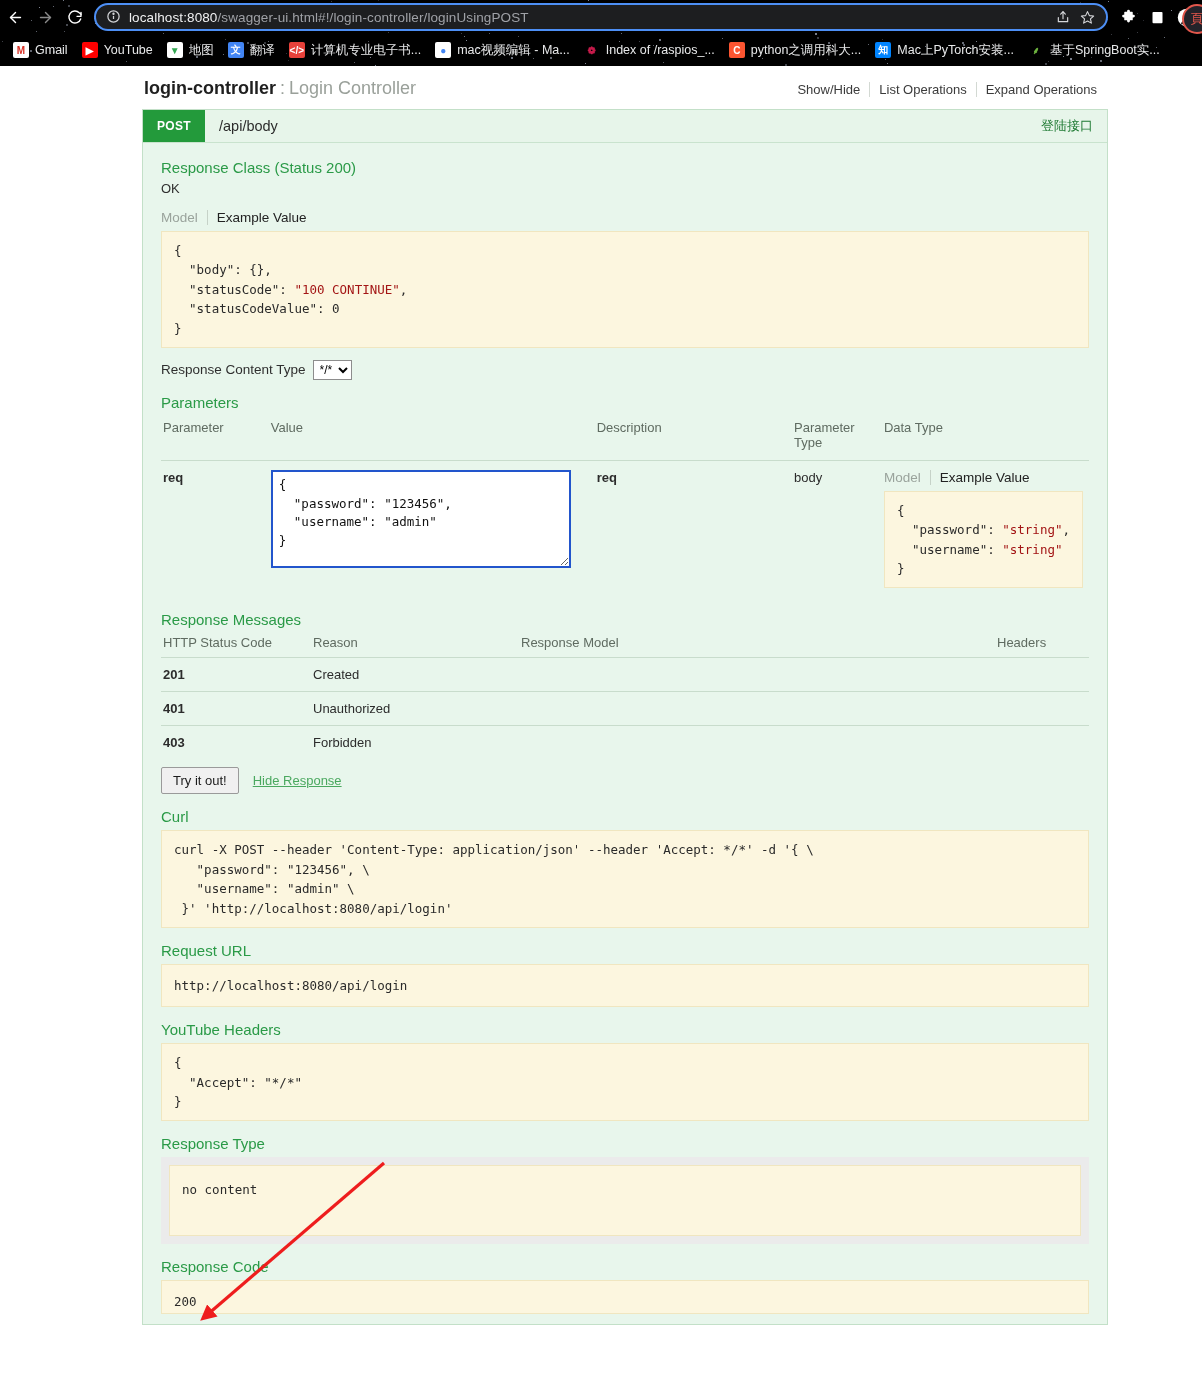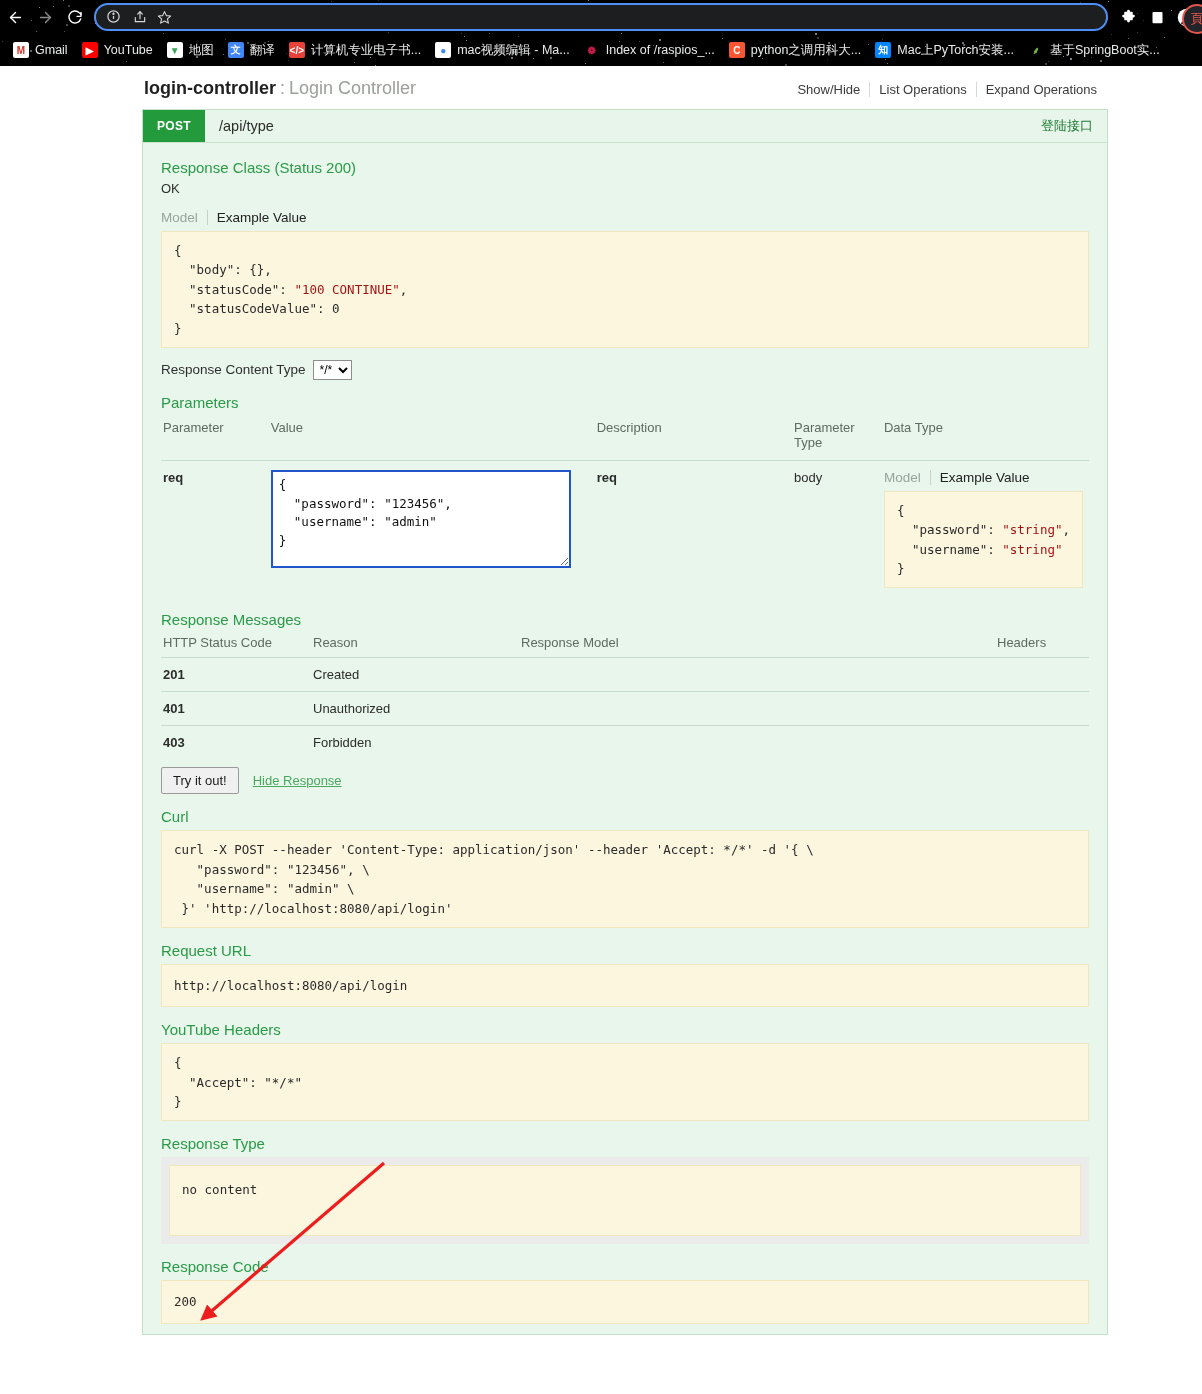--- a/index.html
+++ b/index.html
@@ -458,20 +458,21 @@
     </div>
 
     <div class="omnibox">
       <div class="omni-info">
         <svg width="15" height="15" viewBox="0 0 24 24" fill="none" stroke="currentColor" stroke-width="2">
             <circle cx="12" cy="12" r="9"></circle>
             <line x1="12" y1="11" x2="12" y2="16"></line>
             <circle cx="12" cy="7.6" r="0.9" fill="currentColor"></circle>
           </svg>
       </div>
+      <div class="url-text"><span class="host">localhost:8080</span><span>/swagger-ui.html#!/login-controller/loginUsingPOST</span></div>
       <div class="omni-actions">
         <div class="omni-icon">
           <svg width="14" height="14" viewBox="0 0 24 24" fill="none" stroke="currentColor" stroke-width="2" stroke-linecap="round" stroke-linejoin="round">
               <path d="M4 13v7h16v-7"></path>
               <polyline points="8 7 12 3 16 7"></polyline>
               <line x1="12" y1="3" x2="12" y2="15"></line>
             </svg>
         </div>
         <div class="omni-icon">
           <svg width="15" height="15" viewBox="0 0 24 24" fill="none" stroke="currentColor" stroke-width="1.8" stroke-linejoin="round">
@@ -557,21 +558,21 @@
       <div class="res-options">
         <a href="#">Show/Hide</a>
         <a href="#">List Operations</a>
         <a href="#">Expand Operations</a>
       </div>
     </div>
 
     <div class="operation">
       <div class="op-head">
         <div class="op-method">POST</div>
-        <div class="op-path">/api/type</div>
+        <div class="op-path">/api/body</div>
         <div class="op-desc">登陆接口</div>
       </div>
 
       <div class="op-body">
 
         <h4 class="section first">Response Class (Status 200)</h4>
         <p class="plain">OK</p>
 
         <div class="tabs">
           <span class="tab">Model</span>
@@ -681,21 +682,21 @@
         <div class="code-box">{
   "Accept": "*/*"
 }</div>
 
         <h4 class="section">Response Type</h4>
         <div class="resp-body-wrap">
           <div class="code-box">no content</div>
         </div>
 
         <h4 class="section">Response Code</h4>
-        <div class="code-box" style="padding-top:11px;padding-bottom:11px">200</div>
+        <div class="code-box" style="padding-top:11px;padding-bottom:1px">200</div>
 
       </div>
     </div>
   </div>
 
   <svg class="arrow-layer" viewBox="0 0 1202 1328">
     <defs>
       <marker id="arrowhead" markerWidth="5" markerHeight="5" refX="2.2" refY="2.5" orient="auto">
         <polygon points="0 0, 5 2.5, 0 5" fill="#ee1d1d"></polygon>
       </marker>

